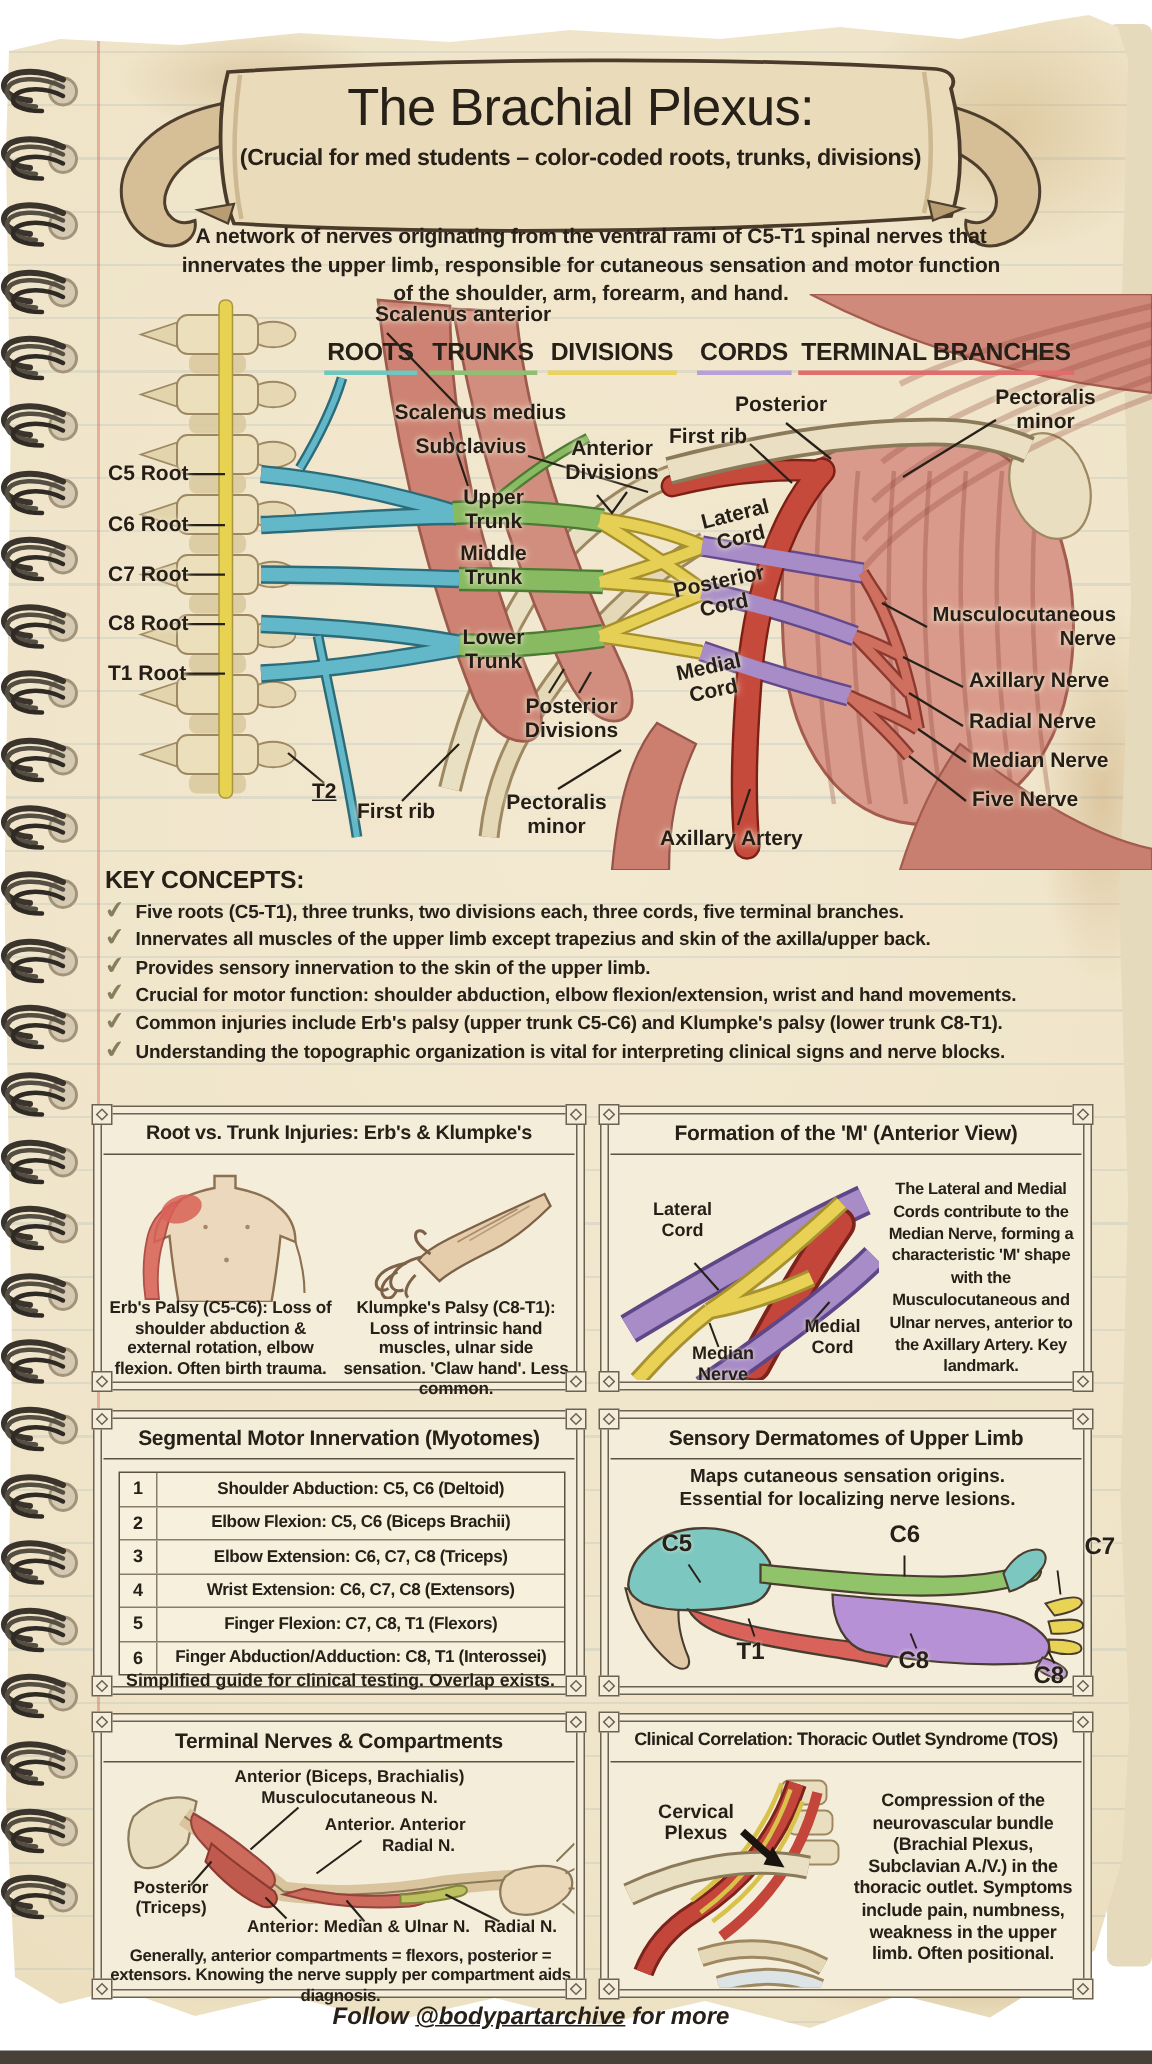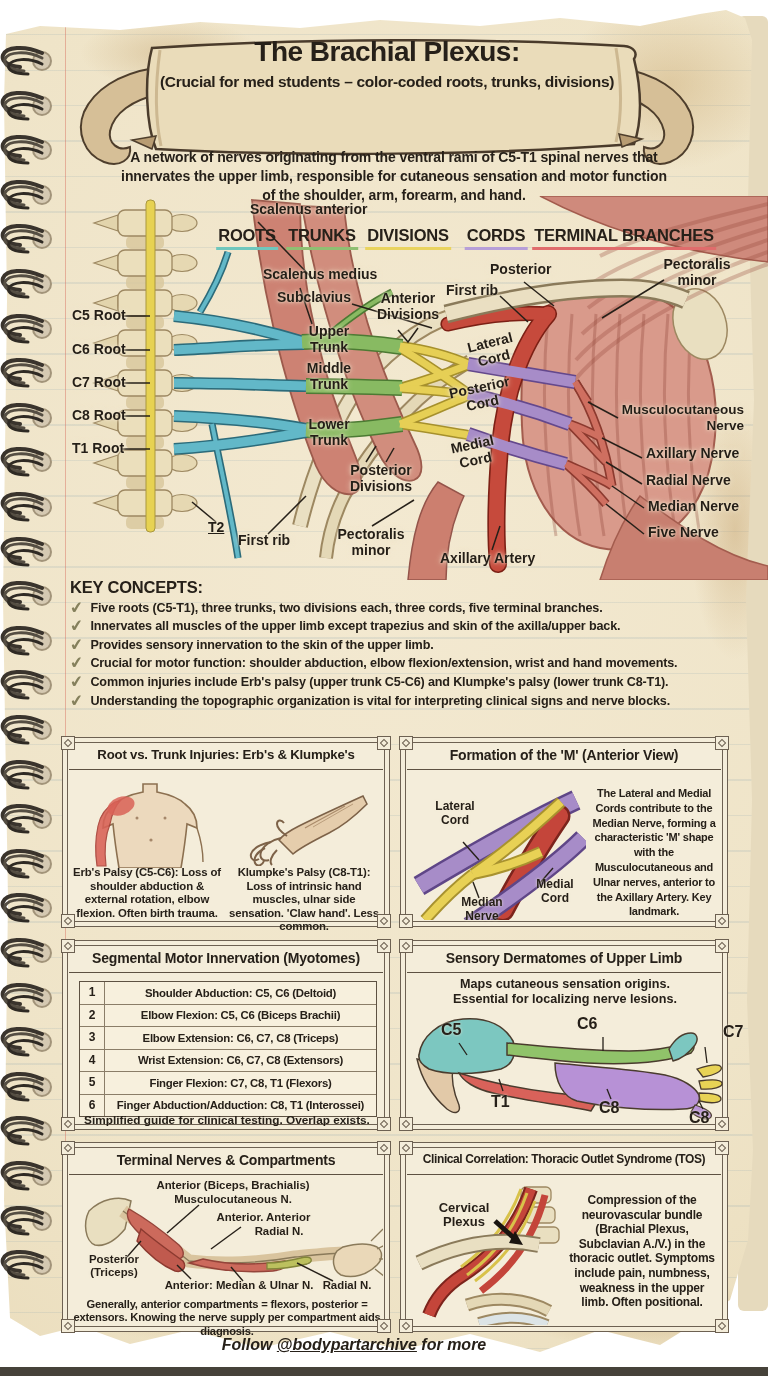--- a/index.html
+++ b/index.html
@@ -17,21 +17,21 @@
     clip-path: polygon(6px 34px,40px 26px,120px 30px,200px 22px,300px 28px,380px 20px,480px 26px,560px 18px,640px 26px,700px 14px,726px 10px,745px 18px,752px 40px,748px 200px,754px 400px,746px 600px,752px 800px,747px 1000px,753px 1150px,748px 1240px,730px 1300px,700px 1320px,660px 1345px,600px 1330px,540px 1352px,470px 1334px,400px 1350px,330px 1332px,260px 1348px,190px 1330px,130px 1344px,80px 1326px,40px 1336px,10px 1318px,4px 1200px,8px 900px,3px 600px,7px 300px,4px 100px);}
   .stain{position:absolute;border-radius:50%;pointer-events:none;}
   .bottom-strip{position:absolute;left:0;bottom:0;width:768px;height:9px;background:#46423a;}
   
   .spirals{position:absolute;left:0;top:0;width:70px;height:1376px;}
   .spiral{position:absolute;left:0;width:58px;height:34px;}
   
   .banner{position:absolute;left:68px;top:28px;width:638px;height:158px;}
   .banner svg{position:absolute;inset:0;}
   .banner-text{position:absolute;left:0;top:0;width:100%;text-align:center;}
-  .title{margin-top:8px;font-size:28px;font-weight:bold;letter-spacing:-0.5px;}
+  .title{margin-top:24px;font-size:35px;font-weight:normal;letter-spacing:-0.5px;}
   .subtitle{margin-top:5px;font-size:15.5px;font-weight:bold;letter-spacing:-0.3px;}
   
   .intro{position:absolute;left:114px;top:148px;width:560px;text-align:center;
          font-size:14px;font-weight:bold;line-height:19px;letter-spacing:-0.1px;}
   
   .diagram{position:absolute;left:0;top:196px;width:768px;height:384px;}
   .diagram svg.art{position:absolute;inset:0;}
   .hdr{position:absolute;top:30px;transform:translateX(-50%);font-size:16.5px;font-weight:bold;
        letter-spacing:-0.2px;border-bottom:3.5px solid #999;padding:0 2px 2px 2px;white-space:nowrap;}
   .dlab{position:absolute;font-weight:bold;font-size:14px;line-height:15.5px;text-align:center;
@@ -682,21 +682,21 @@
       <g stroke="#262019" stroke-width="1.3" fill="none">
         <path d="M52,36 L60,48"></path>
           <path d="M196,30 L196,44"></path>
           <path d="M298,40 L300,56"></path>
         <path d="M96,84 L92,72"></path>
           <path d="M204,92 L200,82"></path>
           <path d="M296,102 L292,94"></path>
       </g>
     </svg>
     <div class="dermlab" style="left:40px;top:80px;">C5</div>
-    <div class="dermlab" style="left:176px;top:74px;text-align:right;">C6</div>
+    <div class="dermlab" style="left:192px;top:74px;text-align:right;">C6</div>
     <div class="dermlab" style="left:294px;top:82px;padding-left:28px;">C7</div>
     <div class="dermlab" style="left:90px;top:152px;">T1</div>
     <div class="dermlab" style="left:198px;top:158px;">C8</div>
     <div class="dermlab" style="left:288px;top:168px;">C8</div>
   </section>
 
   <section class="panel p5">
     <div class="pinner"></div>
     <div class="pcorner tl"></div>
       <div class="pcorner tr"></div>

